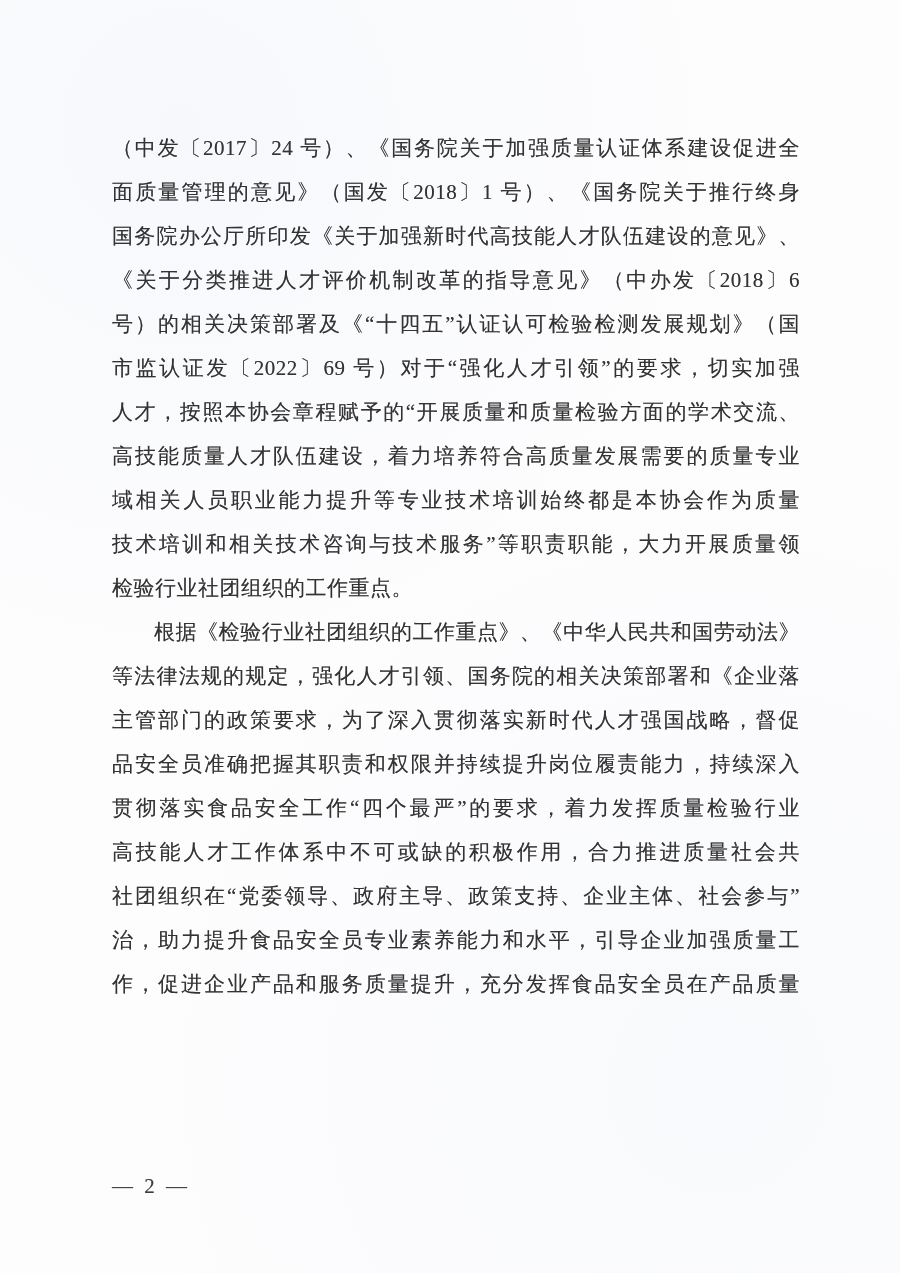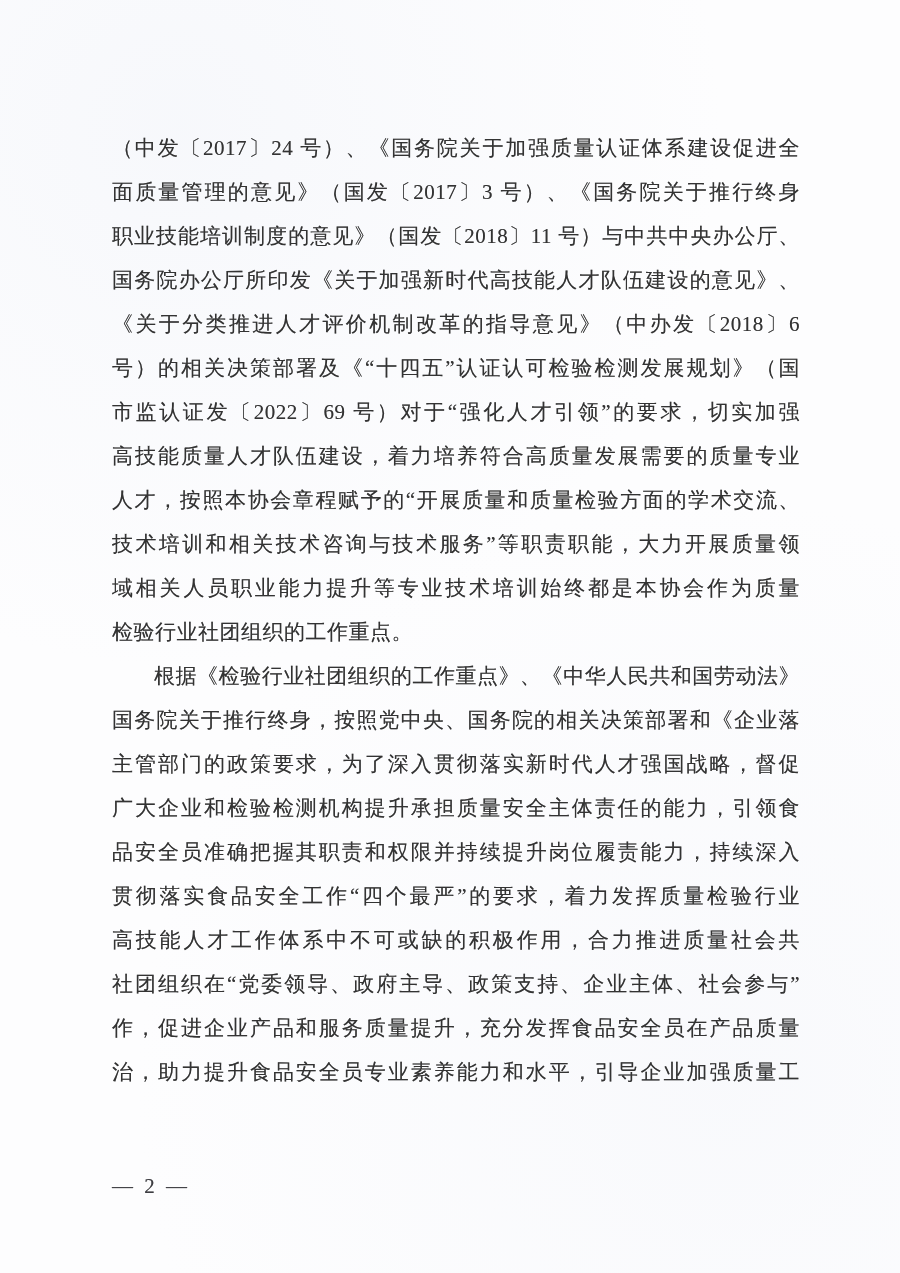--- a/index.html
+++ b/index.html
@@ -62,43 +62,41 @@
 </style>
 </head>
 <body>
 
 <div class="scan-page">
 
   <div class="doc-body">
 
     <div class="para">
       <div class="line">（中发〔2017〕24 号）、《国务院关于加强质量认证体系建设促进全</div>
-      <div class="line">面质量管理的意见》（国发〔2017〕3 号）、《国务院关于推行终身</div>
-      <div class="line">职业技能培训制度的意见》（国发〔2018〕11 号）与中共中央办公厅、</div>
+      <div class="line">面质量管理的意见》（国发〔2018〕1 号）、《国务院关于推行终身</div>
       <div class="line">国务院办公厅所印发《关于加强新时代高技能人才队伍建设的意见》、</div>
       <div class="line">《关于分类推进人才评价机制改革的指导意见》（中办发〔2018〕6</div>
       <div class="line">号）的相关决策部署及《“十四五”认证认可检验检测发展规划》（国</div>
       <div class="line">市监认证发〔2022〕69 号）对于“强化人才引领”的要求，切实加强</div>
+      <div class="line">人才，按照本协会章程赋予的“开展质量和质量检验方面的学术交流、</div>
       <div class="line">高技能质量人才队伍建设，着力培养符合高质量发展需要的质量专业</div>
-      <div class="line">人才，按照本协会章程赋予的“开展质量和质量检验方面的学术交流、</div>
+      <div class="line">域相关人员职业能力提升等专业技术培训始终都是本协会作为质量</div>
       <div class="line">技术培训和相关技术咨询与技术服务”等职责职能，大力开展质量领</div>
-      <div class="line">域相关人员职业能力提升等专业技术培训始终都是本协会作为质量</div>
       <div class="line end">检验行业社团组织的工作重点。</div>
     </div>
 
     <div class="para">
       <div class="line indent">根据《检验行业社团组织的工作重点》、《中华人民共和国劳动法》</div>
-      <div class="line">国务院关于推行终身，按照党中央、国务院的相关决策部署和《企业落</div>
+      <div class="line">等法律法规的规定，强化人才引领、国务院的相关决策部署和《企业落</div>
       <div class="line">主管部门的政策要求，为了深入贯彻落实新时代人才强国战略，督促</div>
-      <div class="line">广大企业和检验检测机构提升承担质量安全主体责任的能力，引领食</div>
       <div class="line">品安全员准确把握其职责和权限并持续提升岗位履责能力，持续深入</div>
       <div class="line">贯彻落实食品安全工作“四个最严”的要求，着力发挥质量检验行业</div>
       <div class="line">高技能人才工作体系中不可或缺的积极作用，合力推进质量社会共</div>
       <div class="line">社团组织在“党委领导、政府主导、政策支持、企业主体、社会参与”</div>
+      <div class="line">治，助力提升食品安全员专业素养能力和水平，引导企业加强质量工</div>
       <div class="line">作，促进企业产品和服务质量提升，充分发挥食品安全员在产品质量</div>
-      <div class="line">治，助力提升食品安全员专业素养能力和水平，引导企业加强质量工</div>
     </div>
 
   </div>
 
   <div class="page-number">— 2 —</div>
 
 </div>
 
 </body></html>

